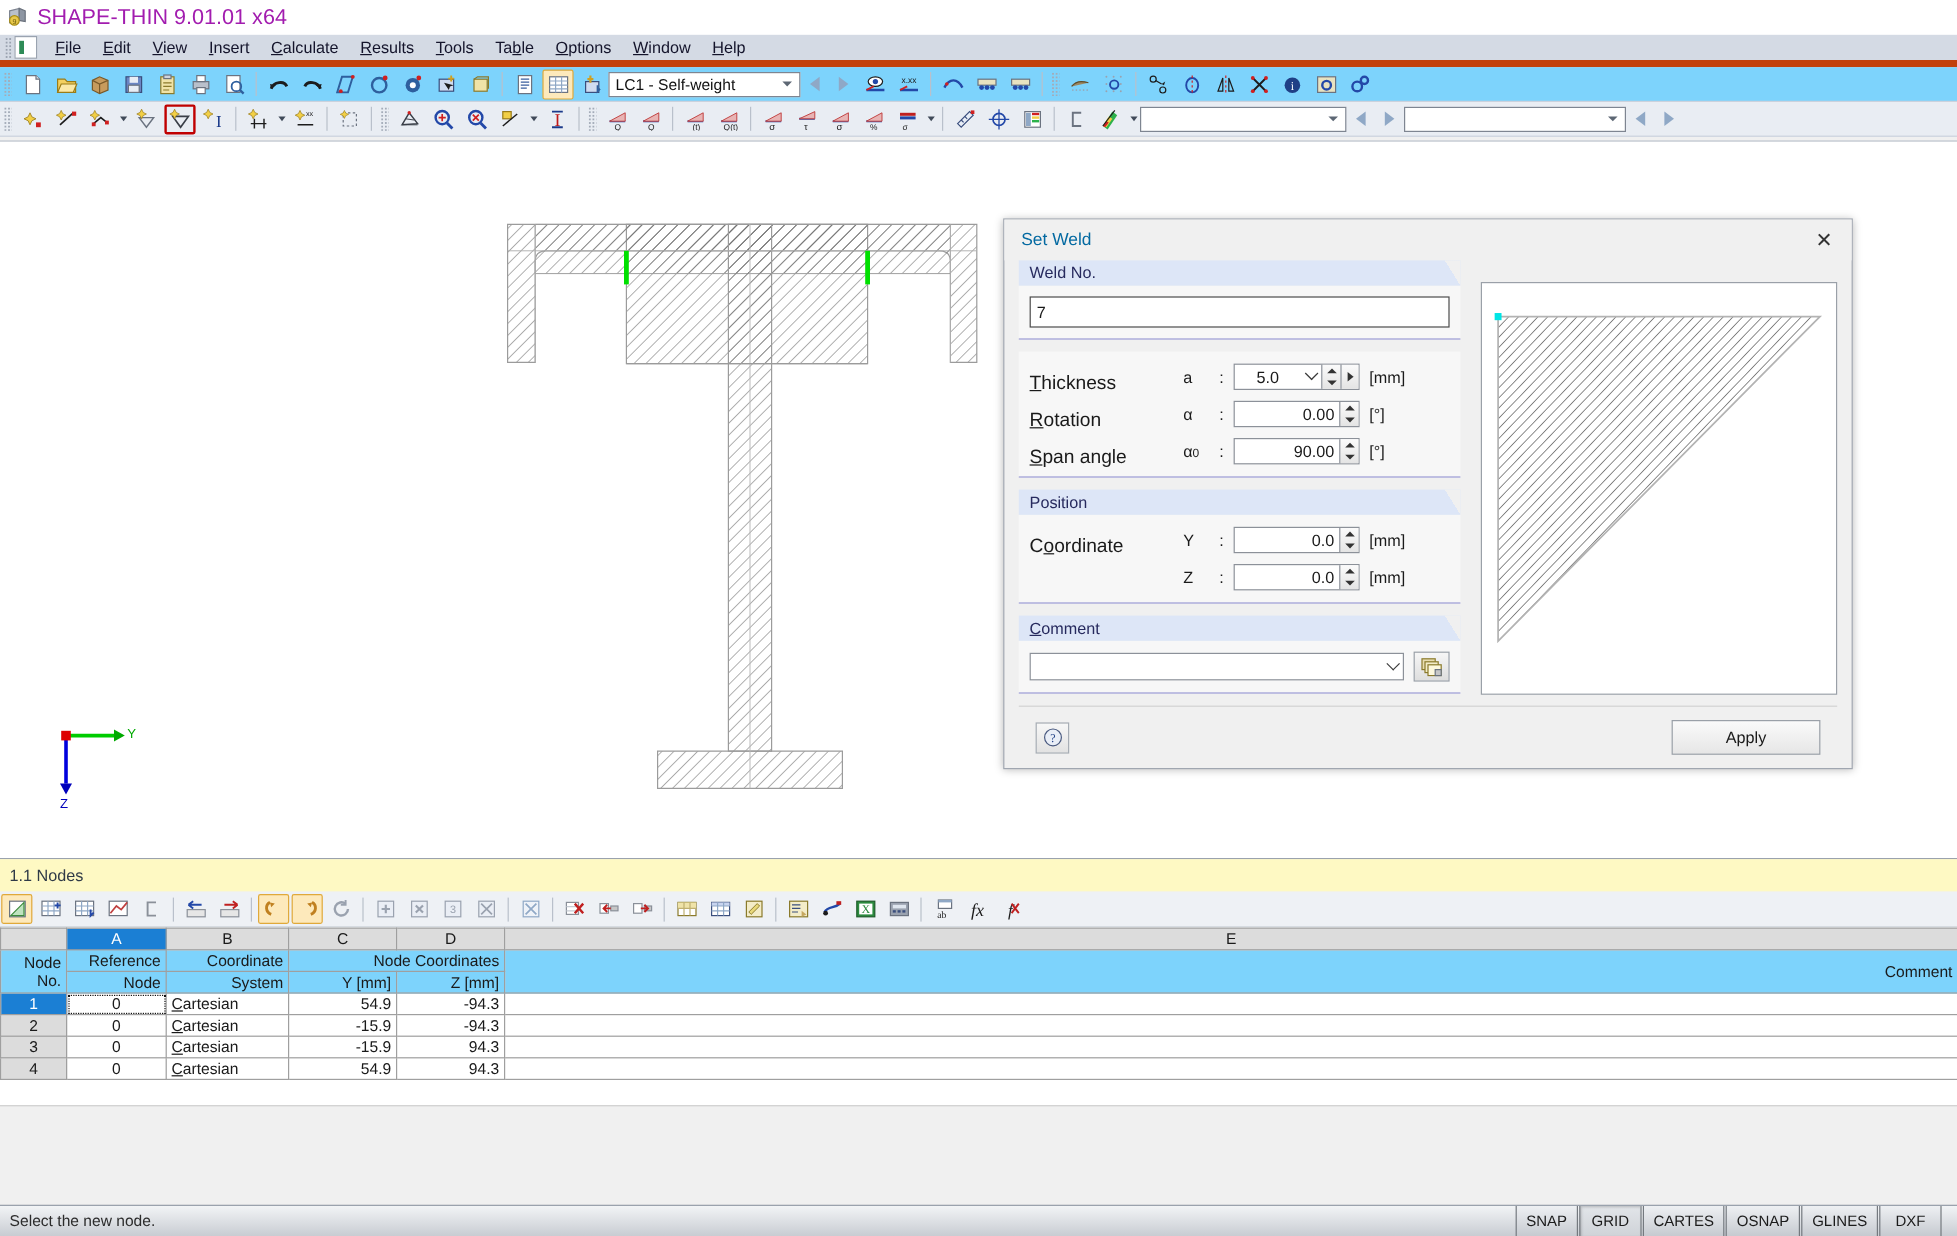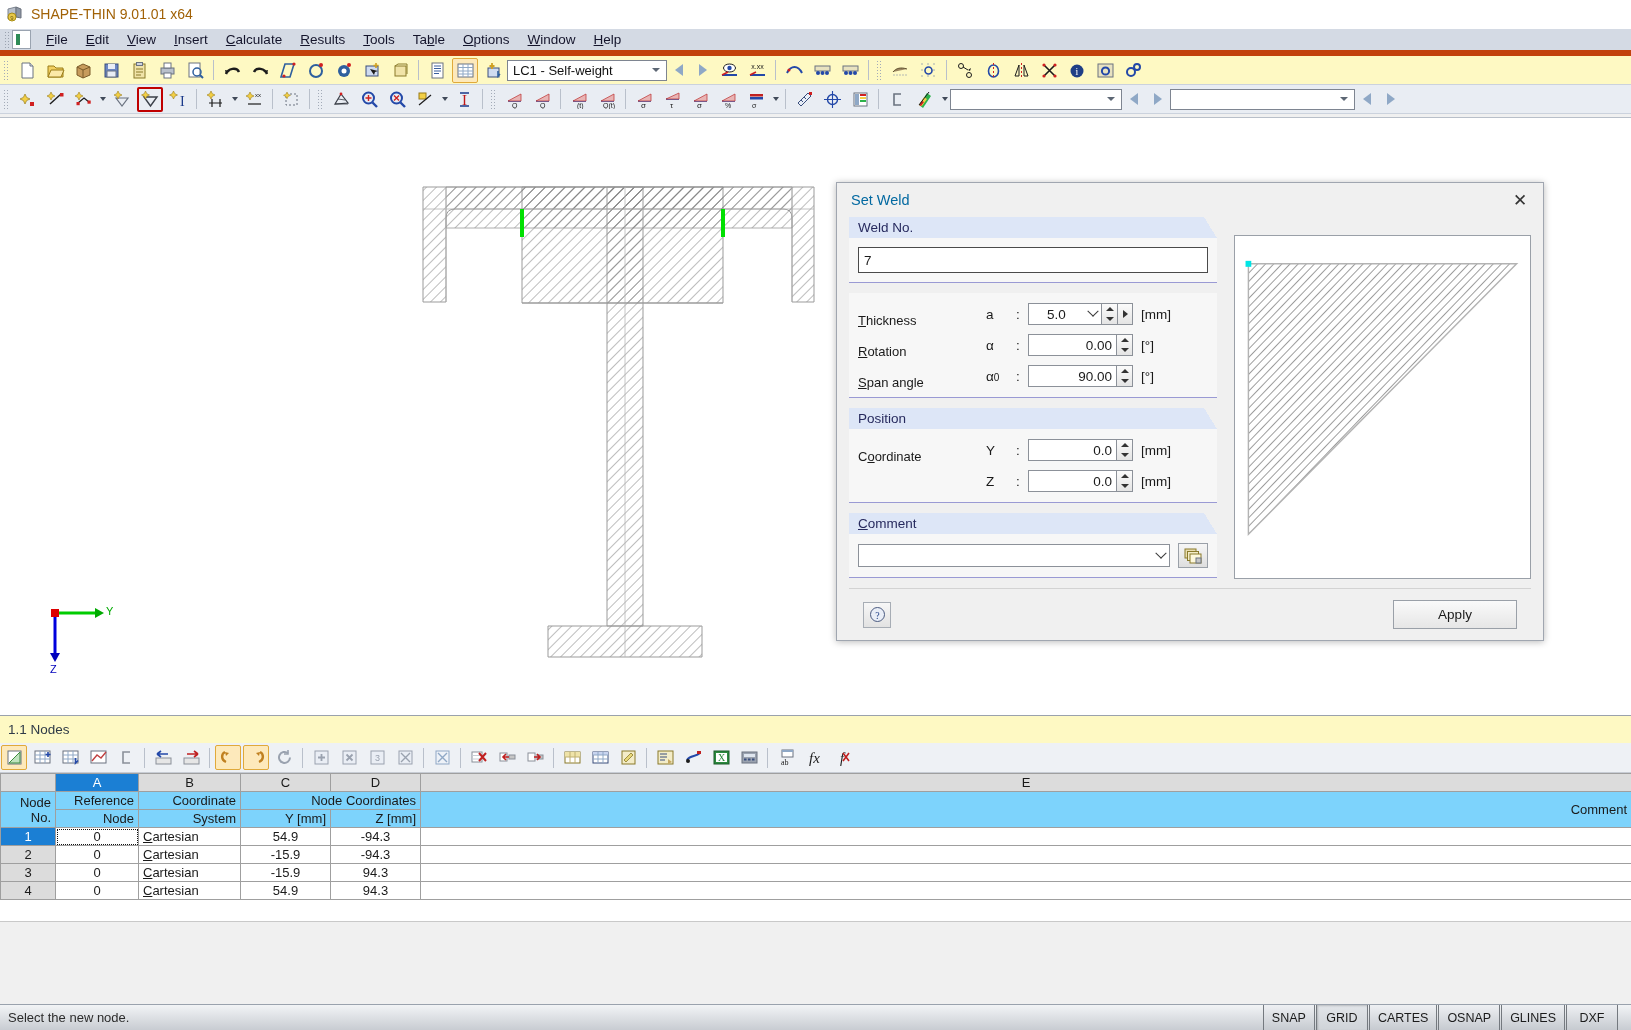--- a/index.html
+++ b/index.html
@@ -17,21 +17,21 @@
   
   .titlebar {
     height: 29px; background: #ffffff;
     display: flex; align-items: center; padding-left: 6px;
     border-bottom: 1px solid #ffffff;
   }
   .titlebar .app-icon {
     width: 18px; height: 18px; margin-right: 7px;
     position: relative; flex: none;
   }
-  .titlebar .title-text { color: #a16207; font-size: 14px; }
+  .titlebar .title-text { color: #a21caf; font-size: 18px; }
 
   
   .menubar {
     height: 27px; background: #d4dae4;
     display: flex; align-items: center; padding-left: 4px;
     border-bottom: 6px solid #c2410c;
   }
   .menubar .grip { width: 6px; height: 18px; margin-right: 2px;
     background-image: radial-gradient(circle, #9aa2af 1px, transparent 1px);
     background-size: 3px 3px; }
@@ -42,21 +42,21 @@
   }
   .menu-sysicon i { display:block; width:11px; height:11px;
     background: linear-gradient(90deg,#2e8b57 0 40%, #ffffff 40% 100%); }
   .menuitem {
     padding: 4px 9px; color: #14142b; font-size: 13.5px; cursor: default;
   }
   .menuitem u { text-decoration: underline; }
 
   
   .toolbar {
-    height: 29px; background: #fef9c3;
+    height: 29px; background: #7dd3fc;
     display: flex; align-items: center;
     border-bottom: 1px solid #cbd2dd;
   }
   .toolbar.row2 { background: #e9edf3; }
   .tb-grip { width: 7px; height: 20px; margin: 0 3px;
     background-image: radial-gradient(circle, #a3abb8 1px, transparent 1px);
     background-size: 3px 3px; flex: none; }
   .tb-sep { width: 1px; height: 20px; background: #b9c0cb; margin: 0 4px; flex:none; }
   .tbtn {
     width: 26px; height: 25px; margin: 0 1px;
@@ -130,21 +130,21 @@
     background: #f7f7f7; border-bottom: 1px solid #9a9ad4;
     padding: 9px 9px 9px 9px;
   }
 
   .txtbox {
     width: 100%; height: 26px; border: 1px solid #4a4a4a; background: #fff;
     display:flex; align-items:center; padding-left: 5px; font-size: 13.5px;
   }
   .frow { display:flex; align-items:center; margin-bottom: 7px; height: 24px; }
   .frow:last-child { margin-bottom: 0; }
-  .flabel { width: 128px; font-size: 13px; margin-top: 12px; }
+  .flabel { width: 128px; font-size: 16px; margin-top: 12px; }
   .flabel u { text-decoration: underline; }
   .fsym { width: 30px; font-size: 13.5px; }
   .fsym .sub { font-size: 10px; }
   .fcolon { width: 12px; font-size: 13.5px; }
   .funit { margin-left: 8px; font-size: 13.5px; }
 
   .numbox {
     height: 22px; border: 1px solid #8c9199; background: #fff;
     display: flex; align-items: stretch;
   }
@@ -222,21 +222,21 @@
   table.grid { border-collapse: collapse; table-layout: fixed; width: 1631px; }
   table.grid th, table.grid td {
     border: 1px solid #9f9f9f; font-size: 13px; font-weight: normal;
     padding: 0 4px; height: 18px;
   }
   th.colhdr { background: #dcdcdc; text-align:center; height:15px; font-size:12.5px; }
   th.colhdr.selcol { background:#1b7fd4; color:#fff; }
   th.grouphdr { background:#7dd3fc; text-align:right; }
   td.rowhdr { background:#dcdcdc; text-align:center; }
   td.rowhdr.sel { background:#1b7fd4; color:#fff; }
-  td.num { text-align:center; }
+  td.num { text-align:right; }
   td.txt { text-align:left; }
   td.cellsel { outline: 1px dotted #111; outline-offset:-2px; }
   .grid-blank { background:#fff; height: 22px; border-bottom:1px solid #c9c9c9;}
 
   
   .tabbar {
     height: 24px; background: #f0f0f0; display:flex; align-items:flex-end;
     padding-left: 4px; border-top: 1px solid #c9c9c9;
   }
   .tab {

